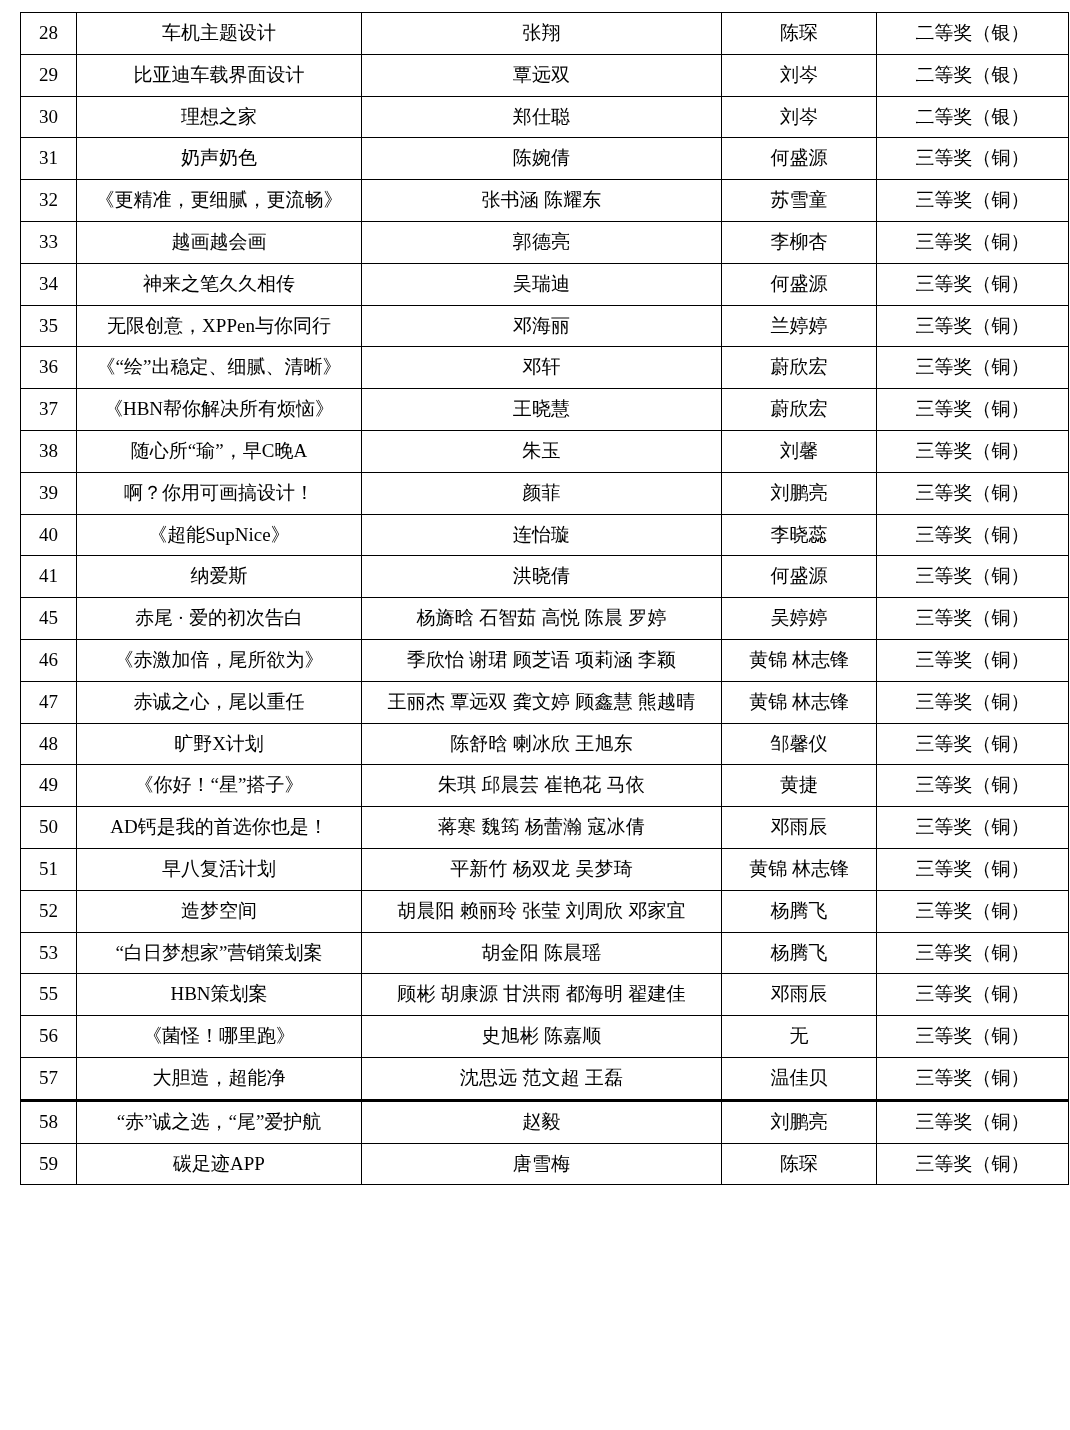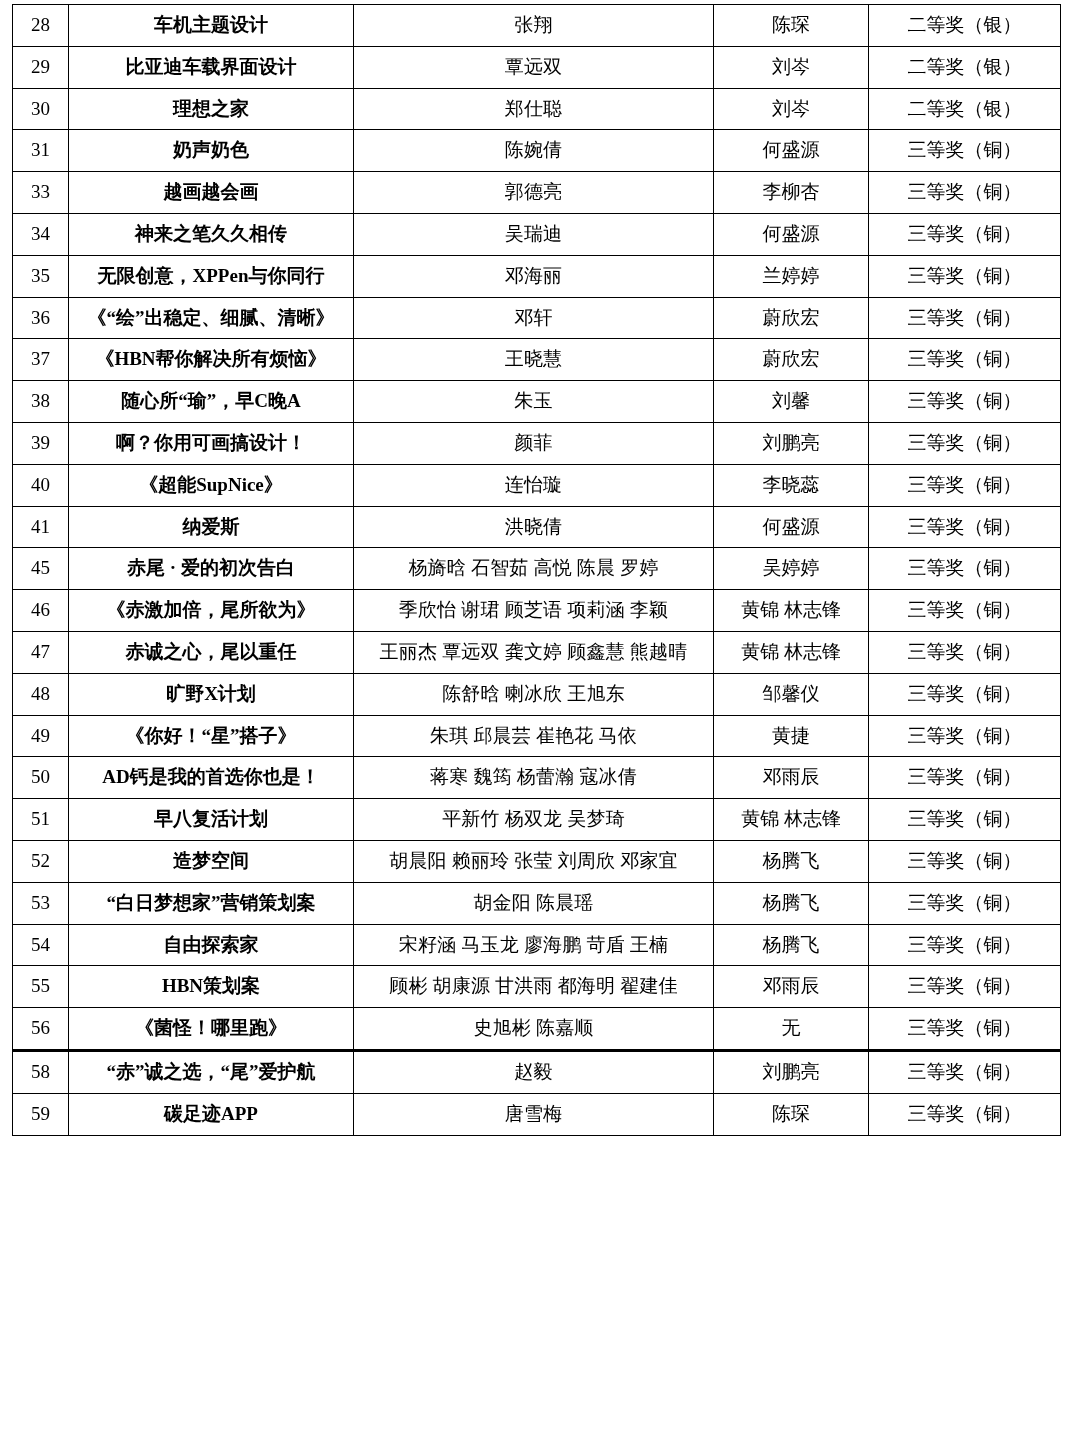--- a/index.html
+++ b/index.html
@@ -14,40 +14,40 @@
   }
   .page {
     width: 1070px;
     box-sizing: border-box;
     padding: 4px 8px 6px 12px;
   }
   table.award-table {
     border-collapse: collapse;
     table-layout: fixed;
     width: 1048px;
-    margin: 0;
+    margin: 8px;
   }
   table.award-table td {
     border: 1px solid #000000;
     text-align: center;
     vertical-align: middle;
     font-size: 19px;
     line-height: 1.2;
     padding: 9px 2px;
     white-space: nowrap;
     overflow: hidden;
   }
   col.c-index { width: 56px; }
   col.c-title { width: 285px; }
   col.c-authors { width: 360px; }
   col.c-advisor { width: 155px; }
   col.c-award { width: 192px; }
 
   td.cell-index { font-size: 19px; }
-  td.cell-title { font-size: 19px; font-weight: bold; }
+  td.cell-title { font-size: 19px; }
   td.cell-authors { font-size: 19px; letter-spacing: 0.2px; }
   td.cell-advisor { font-size: 19px; }
   td.cell-award { font-size: 19px; }
 
   tr.thick-top > td {
     border-top: 3px solid #000000;
   }
 </style>
 </head>
 <body>
@@ -84,20 +84,27 @@
           <td class="cell-award">二等奖（银）</td>
         </tr>
         <tr>
           <td class="cell-index">31</td>
           <td class="cell-title">奶声奶色</td>
           <td class="cell-authors">陈婉倩</td>
           <td class="cell-advisor">何盛源</td>
           <td class="cell-award">三等奖（铜）</td>
         </tr>
         <tr>
+          <td class="cell-index">32</td>
+          <td class="cell-title">《更精准，更细腻，更流畅》</td>
+          <td class="cell-authors">张书涵  陈耀东</td>
+          <td class="cell-advisor">苏雪童</td>
+          <td class="cell-award">三等奖（铜）</td>
+        </tr>
+        <tr>
           <td class="cell-index">33</td>
           <td class="cell-title">越画越会画</td>
           <td class="cell-authors">郭德亮</td>
           <td class="cell-advisor">李柳杏</td>
           <td class="cell-award">三等奖（铜）</td>
         </tr>
         <tr>
           <td class="cell-index">34</td>
           <td class="cell-title">神来之笔久久相传</td>
           <td class="cell-authors">吴瑞迪</td>
@@ -210,38 +217,38 @@
           <td class="cell-award">三等奖（铜）</td>
         </tr>
         <tr>
           <td class="cell-index">53</td>
           <td class="cell-title">“白日梦想家”营销策划案</td>
           <td class="cell-authors">胡金阳  陈晨瑶</td>
           <td class="cell-advisor">杨腾飞</td>
           <td class="cell-award">三等奖（铜）</td>
         </tr>
         <tr>
-          <td class="cell-index">54</td>
-          <td class="cell-title">自由探索家</td>
-          <td class="cell-authors">宋籽涵  马玉龙  廖海鹏  苛盾  王楠</td>
-          <td class="cell-advisor">杨腾飞</td>
-          <td class="cell-award">三等奖（铜）</td>
-        </tr>
-        <tr>
           <td class="cell-index">55</td>
           <td class="cell-title">HBN策划案</td>
           <td class="cell-authors">顾彬  胡康源  甘洪雨  都海明  翟建佳</td>
           <td class="cell-advisor">邓雨辰</td>
           <td class="cell-award">三等奖（铜）</td>
         </tr>
         <tr>
           <td class="cell-index">56</td>
           <td class="cell-title">《菌怪！哪里跑》</td>
           <td class="cell-authors">史旭彬  陈嘉顺</td>
           <td class="cell-advisor">无</td>
+          <td class="cell-award">三等奖（铜）</td>
+        </tr>
+        <tr>
+          <td class="cell-index">57</td>
+          <td class="cell-title">大胆造，超能净</td>
+          <td class="cell-authors">沈思远  范文超  王磊</td>
+          <td class="cell-advisor">温佳贝</td>
           <td class="cell-award">三等奖（铜）</td>
         </tr>
         <tr class="thick-top">
           <td class="cell-index">58</td>
           <td class="cell-title">“赤”诚之选，“尾”爱护航</td>
           <td class="cell-authors">赵毅</td>
           <td class="cell-advisor">刘鹏亮</td>
           <td class="cell-award">三等奖（铜）</td>
         </tr>
         <tr>

